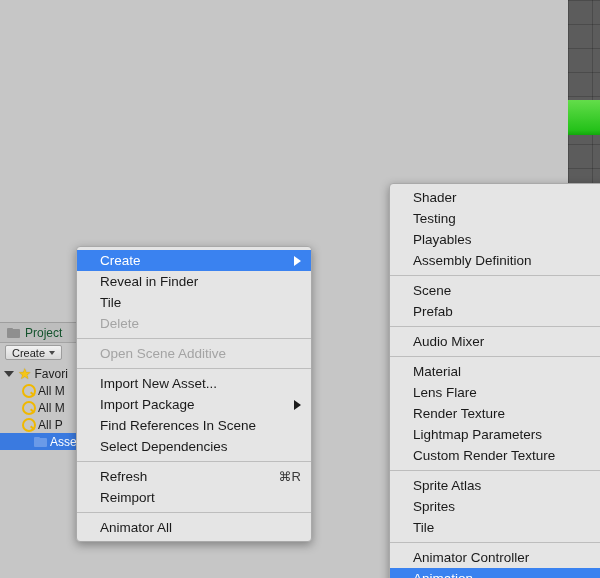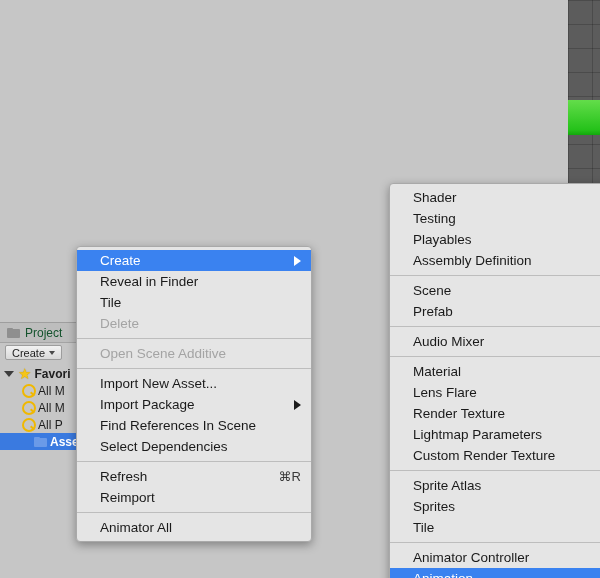--- a/index.html
+++ b/index.html
@@ -71,21 +71,21 @@
     content: ""; position: absolute; left: 0; top: 0; width: 10px; height: 10px;
     border: 2px solid #f0b800; border-radius: 50%;
   }
   .search-ico::after {
     content: ""; position: absolute; left: 8px; top: 9px; width: 5px; height: 2px;
     background: #f0b800; transform: rotate(45deg);
   }
   .tree-row.selected { background: #3a7ae0; color: #fff; }
   .tree-row.selected .folder-ico::before,
   .tree-row.selected .folder-ico::after { background: #6a9ae8; }
-  .tree-label { font-weight: 700; }
+  .tree-label { font-weight: 400; }
   .tree-label.plain { font-weight: 400; }
 
   
   .menu {
     position: absolute;
     background: #e5e5e5;
     border: 1px solid #a9a9a9;
     border-radius: 4px;
     box-shadow: 0 3px 10px rgba(0,0,0,.35);
     padding: 3px 0;

